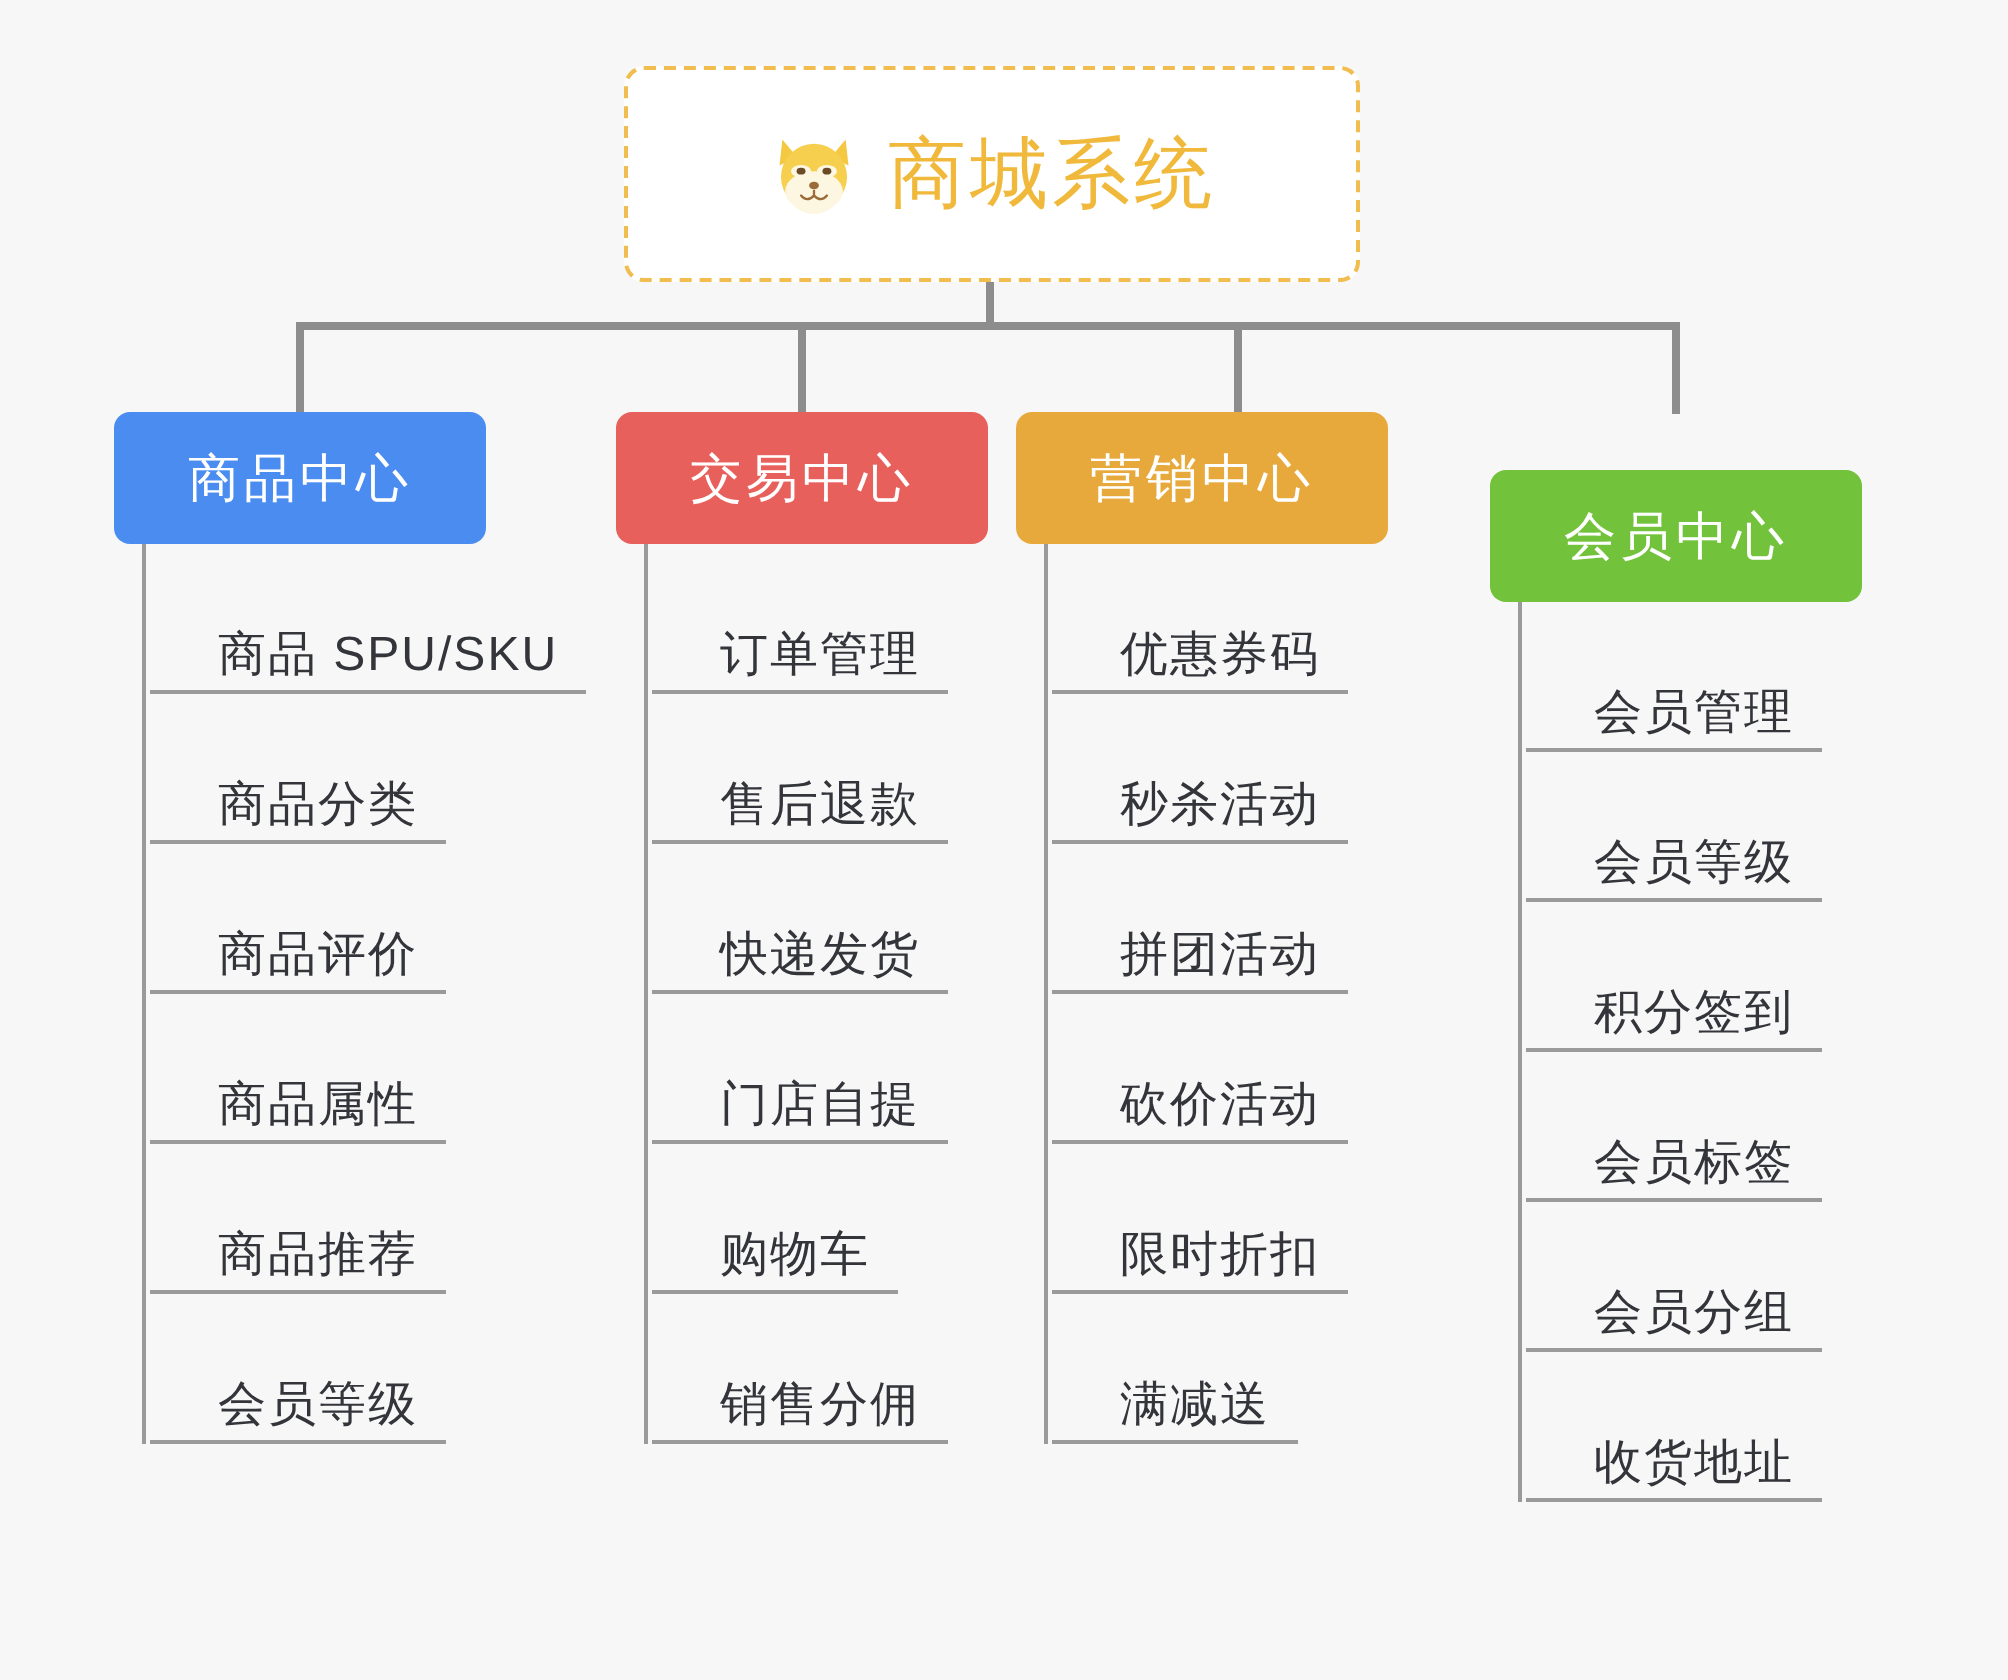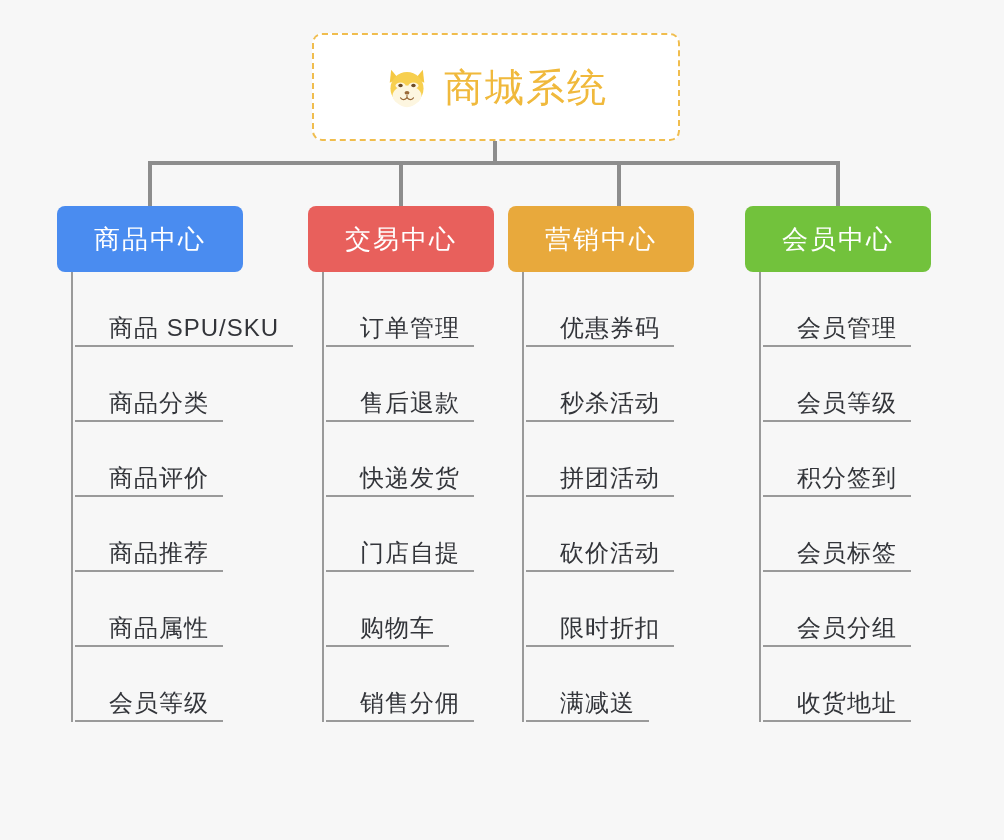--- a/index.html
+++ b/index.html
@@ -61,21 +61,21 @@
   .conn-v-h4 { left: 836px; top: 161px; width: 4px; height: 46px; }
 
   
   .branch {
     position: absolute;
     top: 206px;
   }
   .branch-0 { left: 57px;  }
   .branch-1 { left: 308px; }
   .branch-2 { left: 508px; }
-  .branch-3 { left: 745px; }
+  .branch-3 { left: 745px; margin-top: 29px; }
 
   .branch-header {
     height: 66px;
     border-radius: 8px;
     display: flex;
     align-items: center;
     justify-content: center;
     color: #ffffff;
     font-size: 26px;
     letter-spacing: 2px;
@@ -152,24 +152,24 @@
       <div class="leaf-item">
           <span class="leaf-inner"><span class="leaf-label">商品 SPU/SKU</span></span>
         </div>
       <div class="leaf-item">
           <span class="leaf-inner"><span class="leaf-label">商品分类</span></span>
         </div>
       <div class="leaf-item">
           <span class="leaf-inner"><span class="leaf-label">商品评价</span></span>
         </div>
       <div class="leaf-item">
+          <span class="leaf-inner"><span class="leaf-label">商品属性</span></span>
+        </div>
+      <div class="leaf-item">
           <span class="leaf-inner"><span class="leaf-label">商品推荐</span></span>
-        </div>
-      <div class="leaf-item">
-          <span class="leaf-inner"><span class="leaf-label">商品属性</span></span>
         </div>
       <div class="leaf-item">
           <span class="leaf-inner"><span class="leaf-label">会员等级</span></span>
         </div>
     </div>
   </div>
 
   <div class="branch branch-1">
     <div class="branch-header" style="background: rgb(232, 96, 92);">
       <span>交易中心</span>

